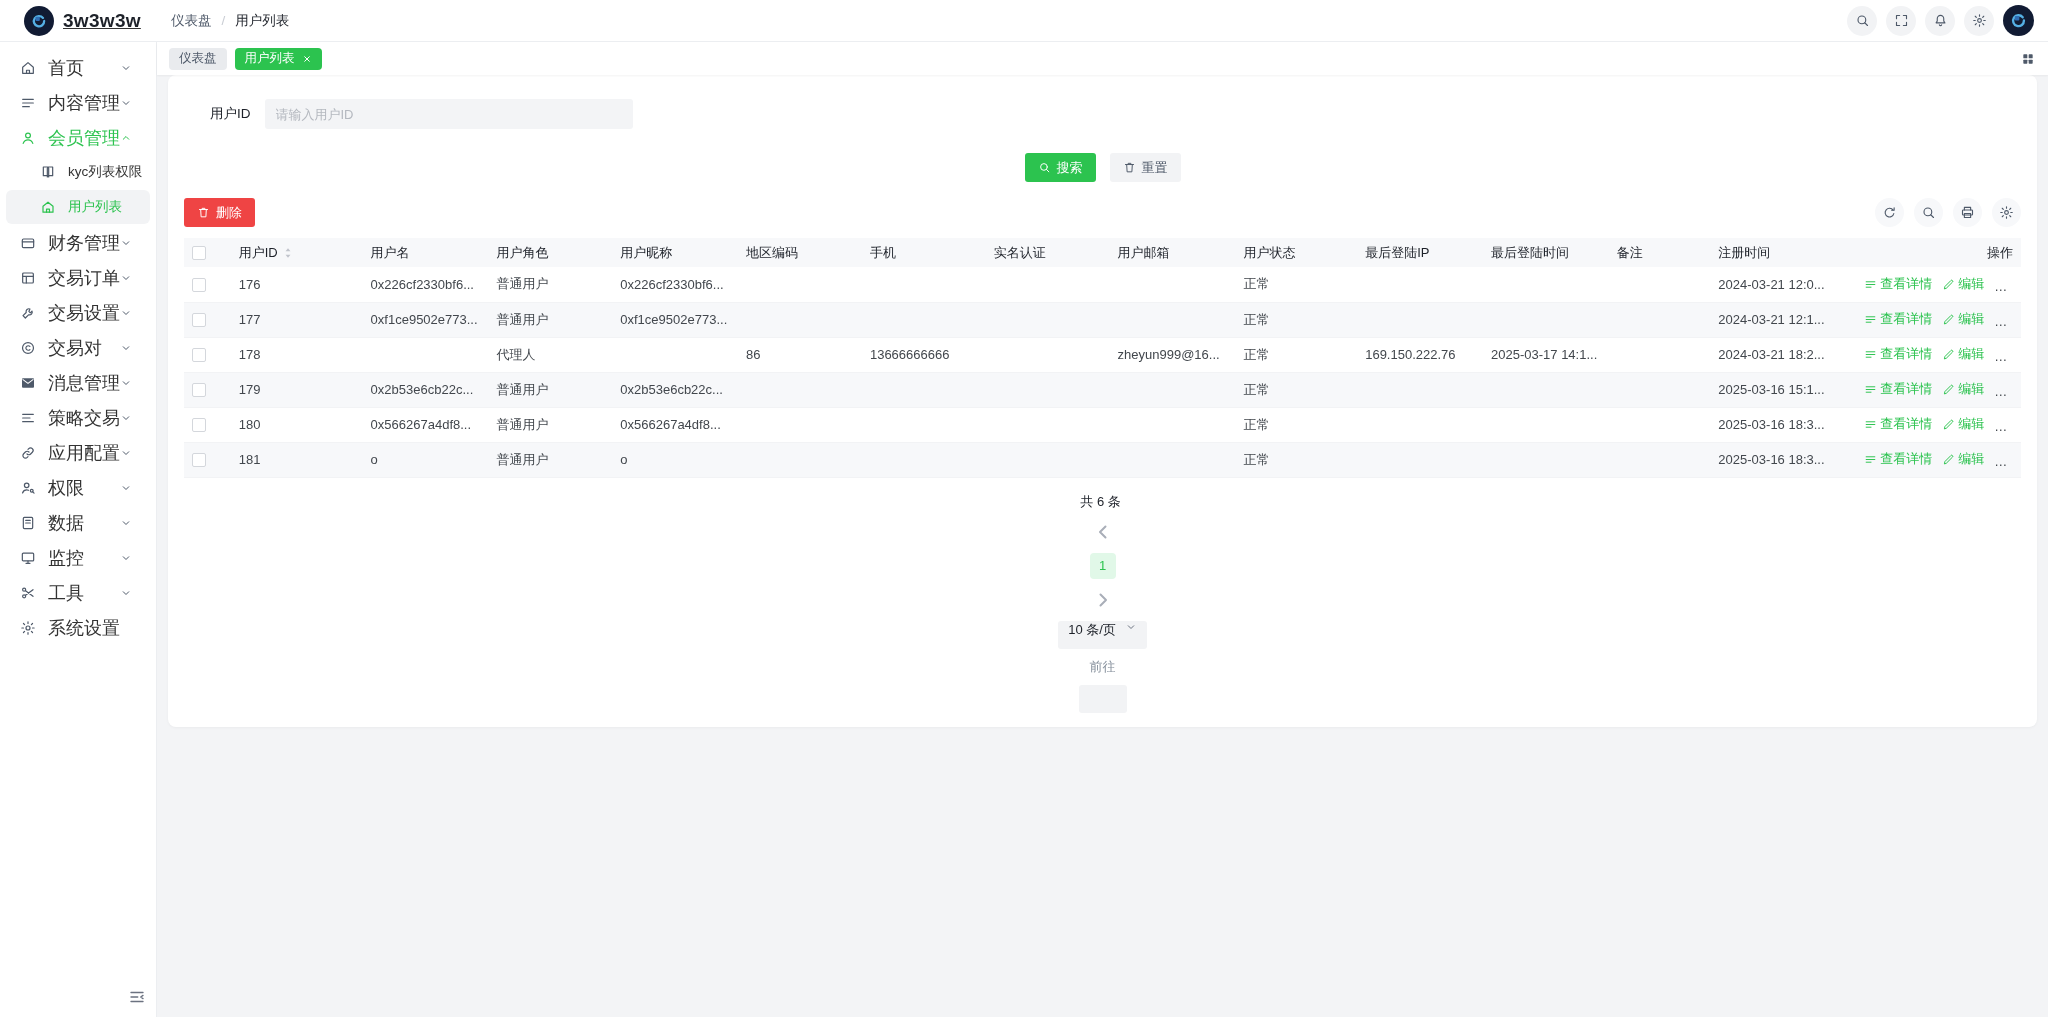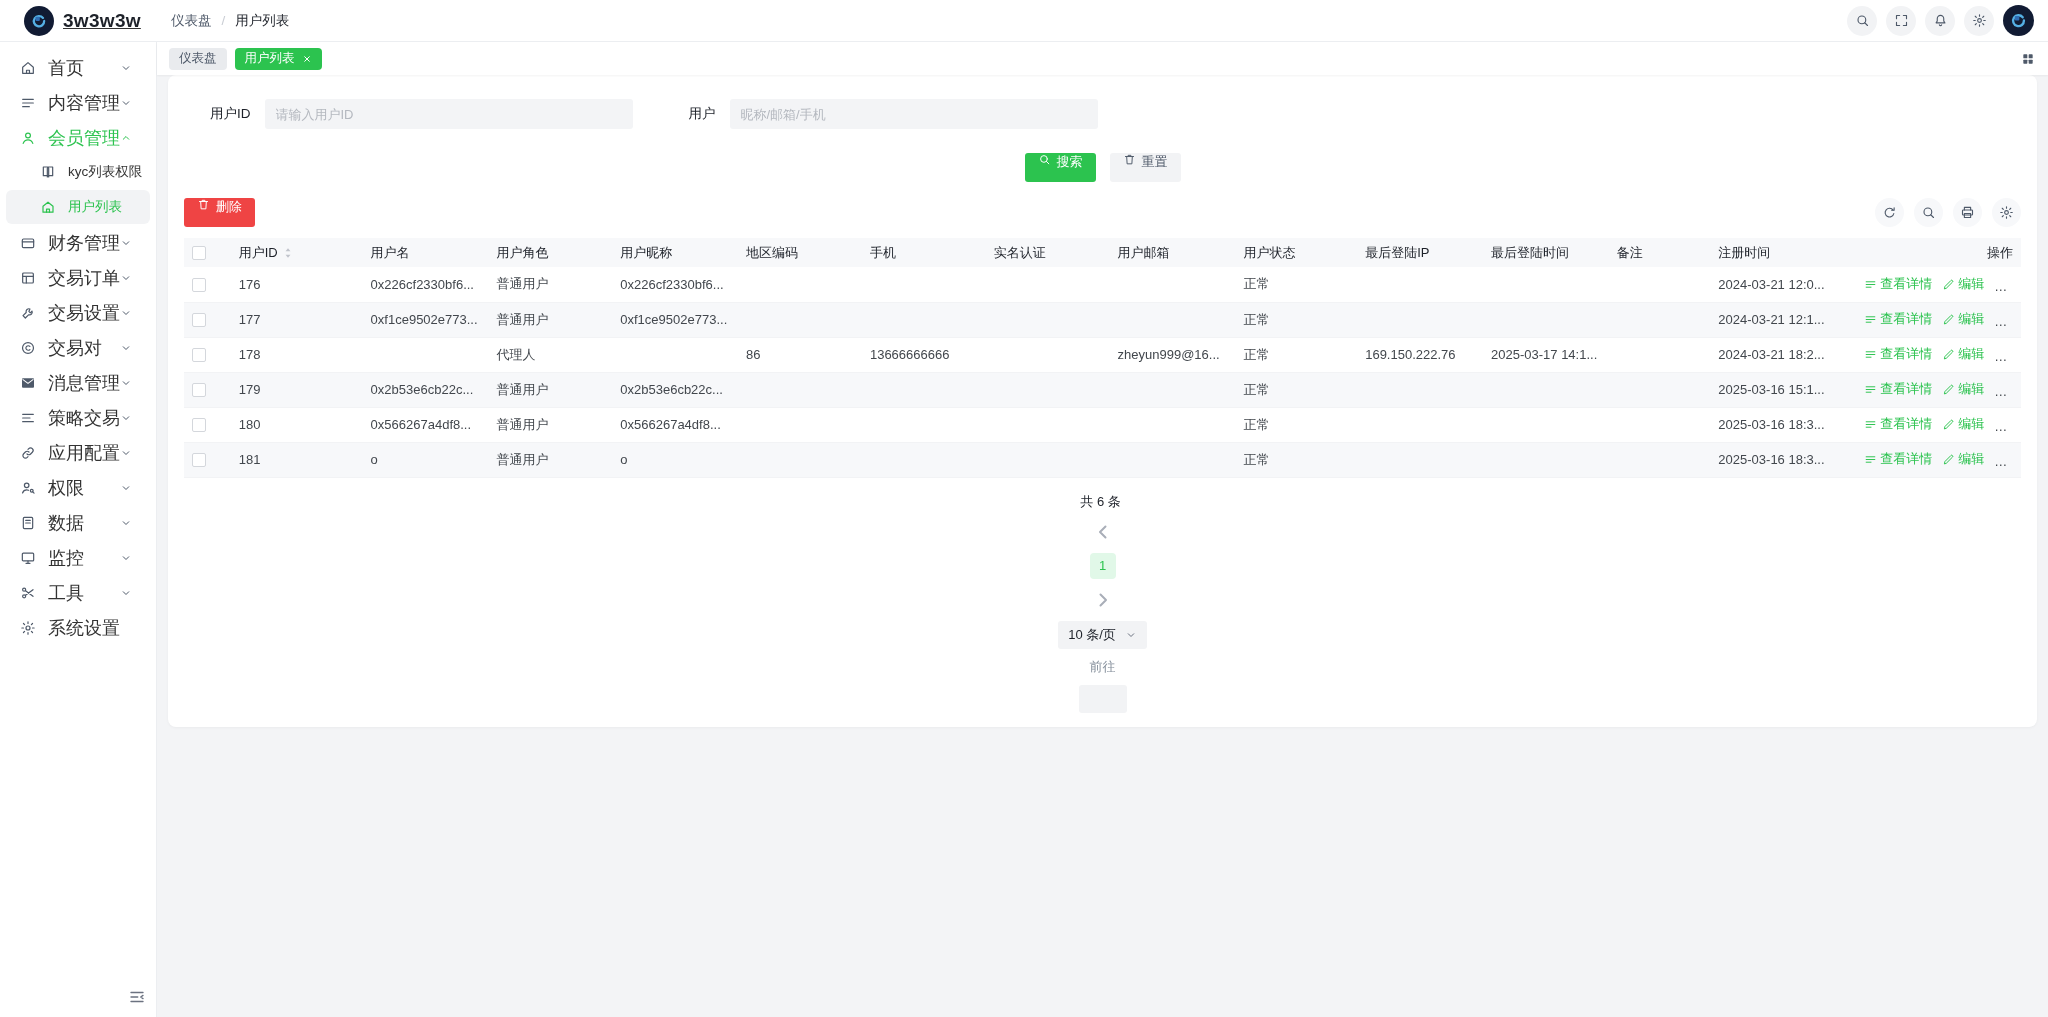--- a/index.html
+++ b/index.html
@@ -61,21 +61,21 @@
   .card{background:#fff;border-radius:8px;padding:16px 16px 14px;box-shadow:0 1px 3px rgba(0,0,0,.04);}
 
   
   .filter-form{display:flex;align-items:center;padding:8px 0 0 26px;}
   .field{display:flex;align-items:center;margin-right:56px;}
   .field label{font-size:13.5px;color:#1d2129;margin-right:14px;white-space:nowrap;}
   .field input{width:368px;height:30px;background:#f3f4f6;border:none;border-radius:3px;
     padding:0 11px;font-size:13px;color:#333;outline:none;}
   .field input::placeholder{color:#b4b8bf;}
   .form-actions{display:flex;justify-content:center;gap:14px;margin-top:24px;}
-  .btn{height:29px;border:none;border-radius:3px;font-size:13px;display:inline-flex;
+  .btn{height:29px;border:none;border-radius:3px;font-size:13px;display:inline-flex;align-items:center;
     gap:6px;padding:0 13px;cursor:pointer;font-family:inherit;}
   .btn .icon{color:inherit;}
   .btn-primary{background:var(--primary);color:#fff;}
   .btn-plain{background:#f2f3f5;color:#4e5969;}
   .btn-danger{background:var(--danger);color:#fff;}
 
   
   .table-toolbar{display:flex;align-items:center;margin-top:16px;}
   .toolbar-icons{margin-left:auto;display:flex;gap:10px;}
   .tool-icon{width:29px;height:29px;border-radius:50%;background:#f7f8fa;border:none;cursor:pointer;
@@ -99,21 +99,21 @@
 
   
   .pagination{display:flex;align-items:center;justify-content:flex-end;gap:9px;margin-top:15px;
     font-size:13px;color:#1d2129;flex-direction:column;}
   .pg-total{margin-right:4px;}
   .pg-arrow{width:24px;height:24px;display:inline-flex;align-items:center;justify-content:center;
     color:#a9aeb8;cursor:pointer;}
   .pg-num{min-width:26px;height:26px;display:inline-flex;align-items:center;justify-content:center;
     border-radius:4px;cursor:pointer;}
   .pg-num.active{background:var(--primary-light);color:var(--primary);}
-  .page-size{height:28px;background:#f2f3f5;border-radius:3px;display:inline-flex;align-items:center;
+  .page-size{height:28px;background:#f2f3f5;border-radius:3px;display:inline-flex;
     gap:9px;padding:0 10px;cursor:pointer;white-space:nowrap;}
   .page-size .chev{color:#6b7280;}
   .pg-goto{color:#86909c;}
   .goto-input{width:48px;height:28px;background:#f2f3f5;border:none;border-radius:3px;outline:none;
     padding:0 8px;font-family:inherit;font-size:13px;}
 </style>
 </head>
 <body>
 
 <header class="topbar">
@@ -429,24 +429,20 @@
     </div>
 
     <div class="page">
       <div class="card">
 
         <div class="filter-form">
           <div class="field">
             <label>用户ID</label>
             <input placeholder="请输入用户ID" style="">
           </div>
-          <div class="field">
-            <label>用户</label>
-            <input placeholder="昵称/邮箱/手机" style="">
-          </div>
         </div>
         <div class="form-actions">
           <button class="btn btn-primary">
             <span class="icon i13">
                 <svg viewBox="0 0 24 24" fill="none" stroke="currentColor" stroke-width="1.8" stroke-linecap="round" stroke-linejoin="round">
                   <circle cx="11" cy="11" r="6.2"></circle>
                   <path d="M15.6 15.6L20 20"></path>
                 </svg>
               </span>
             <span>搜索</span>

